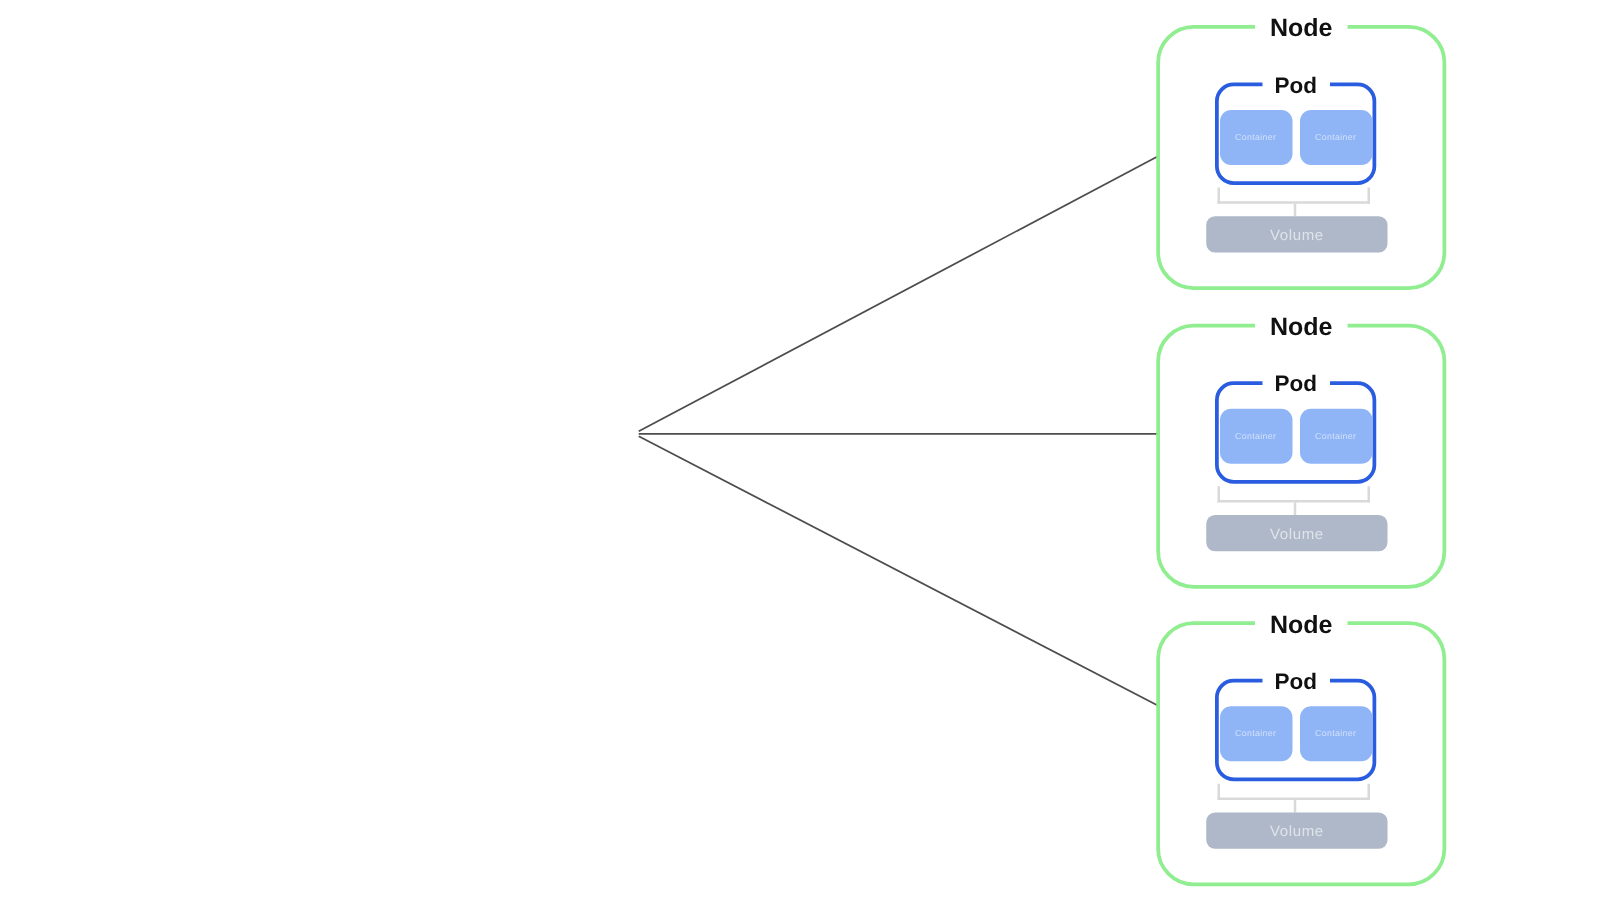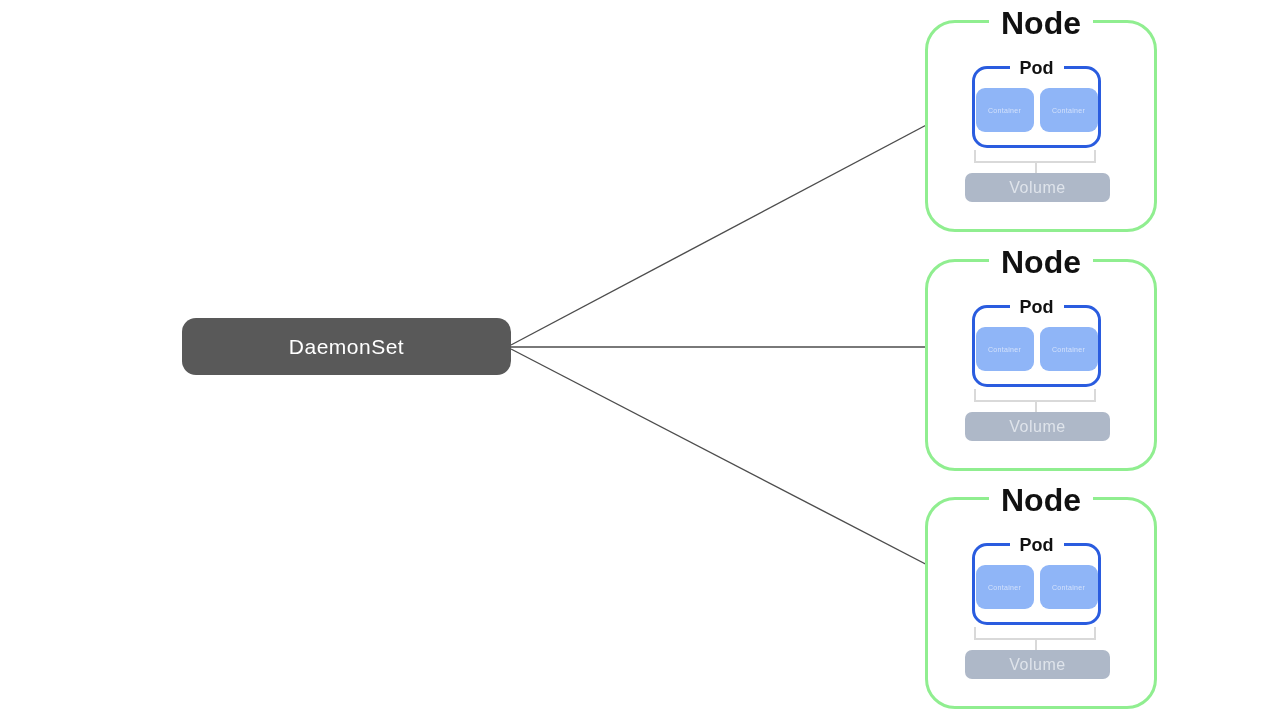--- a/index.html
+++ b/index.html
@@ -18,21 +18,21 @@
   }
   .daemonset-label{color:var(--daemonset-text,#ffffff);font-size:21px;letter-spacing:.5px;}
 
   .node{
     position:absolute;left:925px;width:232px;height:212px;box-sizing:border-box;
     border:3px solid var(--node-border,#90ee90);border-radius:30px;background:#fff;
   }
   .node-1{top:20px;} .node-2{top:259px;} .node-3{top:497px;}
   .node-label{
     position:absolute;top:-15px;left:50%;transform:translateX(-50%);
-    background:#fff;padding:0 12px;font-size:32px;font-weight:700;color:#111;
+    background:#fff;padding:0 12px;font-size:20px;font-weight:700;color:#111;
     line-height:30px;white-space:nowrap;z-index:2;
   }
 
   .pod{
     position:absolute;left:44px;top:43px;width:129px;height:82px;box-sizing:border-box;
     border:3px solid var(--pod-border,#2a5cdf);border-radius:15px;background:#fff;
   }
   .pod-label{
     position:absolute;top:-12px;left:50%;transform:translateX(-50%);
     background:#fff;padding:0 10px;font-size:18px;font-weight:700;color:#111;
@@ -55,42 +55,39 @@
     border-bottom:2px solid var(--bracket,#d9d9d9);
   }
   .bracket-stem{
     position:absolute;left:107px;top:140px;width:2px;height:10px;
     background:var(--bracket,#d9d9d9);
   }
   .volume{
     position:absolute;left:37px;top:150px;width:145px;height:29px;
     background:var(--volume-fill,#aeb8c8);border-radius:7px;
     display:flex;align-items:center;justify-content:center;
-    color:var(--volume-text,#dfe4eb);font-size:16px;letter-spacing:.5px;
+    color:var(--volume-text,#dfe4eb);font-size:12px;letter-spacing:.5px;
   }
 </style>
 </head>
 <body>
 
 <div class="canvas">
 
   <svg class="arrows" viewBox="0 0 1280 720">
     <defs>
       <marker id="ah" viewBox="0 0 10 10" refX="8" refY="5" markerWidth="9" markerHeight="9" orient="auto">
         <path class="arrow-head" d="M0,0 L10,5 L0,10 z"></path>
       </marker>
     </defs>
     <line class="arrow-line" x1="511" y1="345" x2="966" y2="104" marker-end="url(#ah)"></line>
     <line class="arrow-line" x1="511" y1="347" x2="966" y2="347" marker-end="url(#ah)"></line>
     <line class="arrow-line" x1="511" y1="349" x2="964" y2="584" marker-end="url(#ah)"></line>
   </svg>
 
-  <div class="daemonset">
-    <span class="daemonset-label">DaemonSet</span>
-  </div>
 
   <div class="node node-1">
     <span class="node-label">Node</span>
     <div class="pod">
       <span class="pod-label">Pod</span>
       <div class="containers">
         <div class="container-box">Container</div>
         <div class="container-box">Container</div>
       </div>
     </div>

